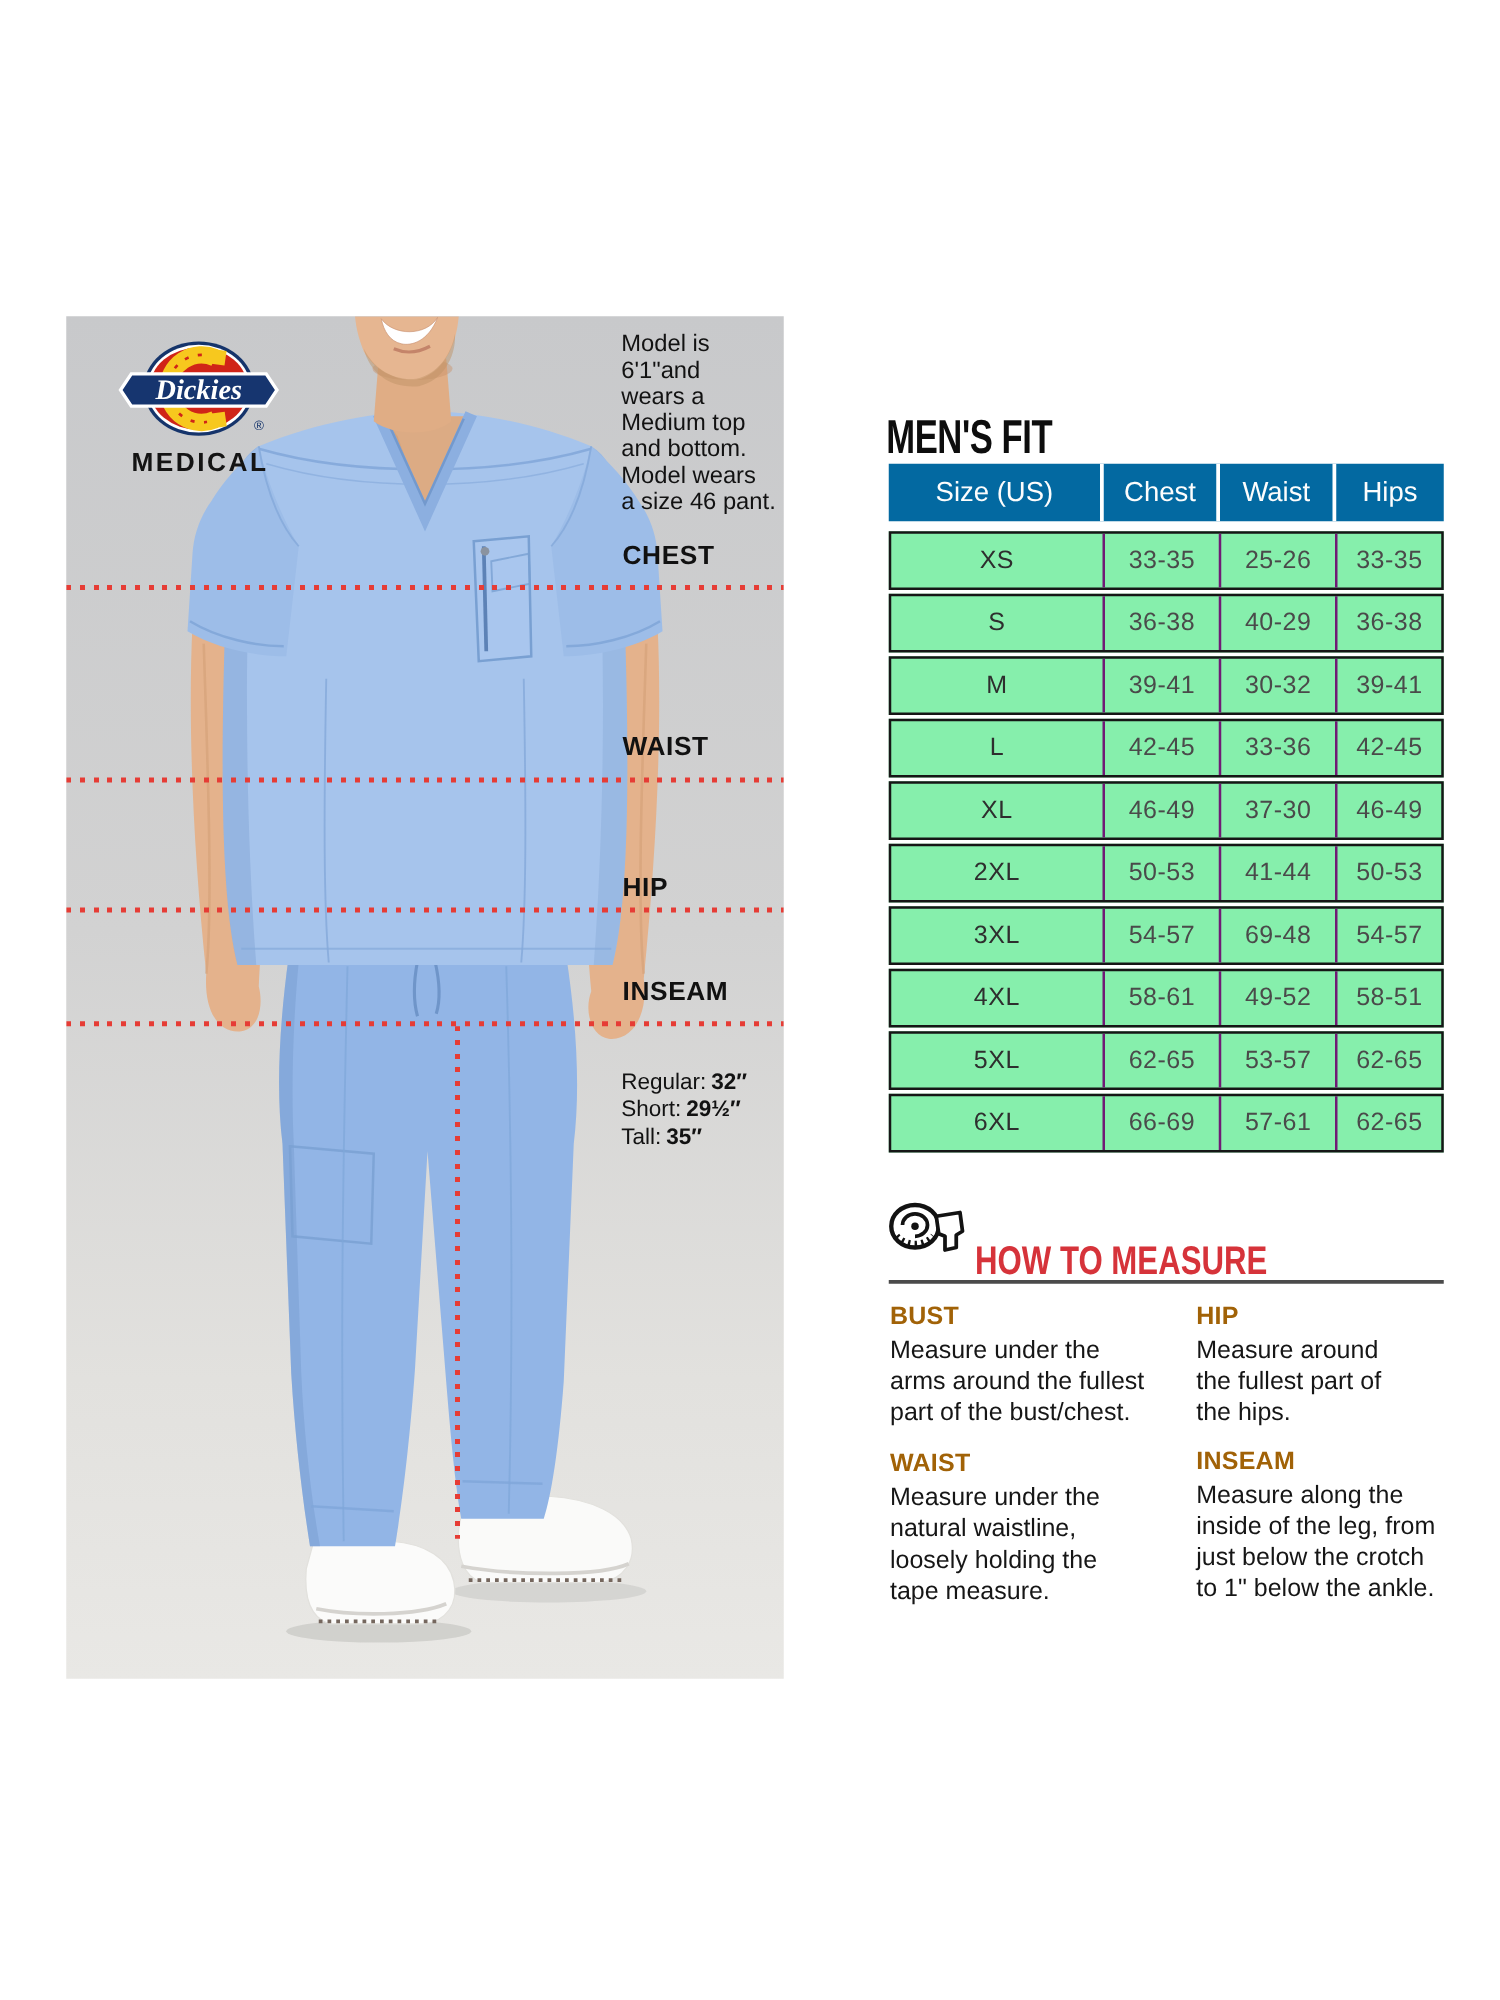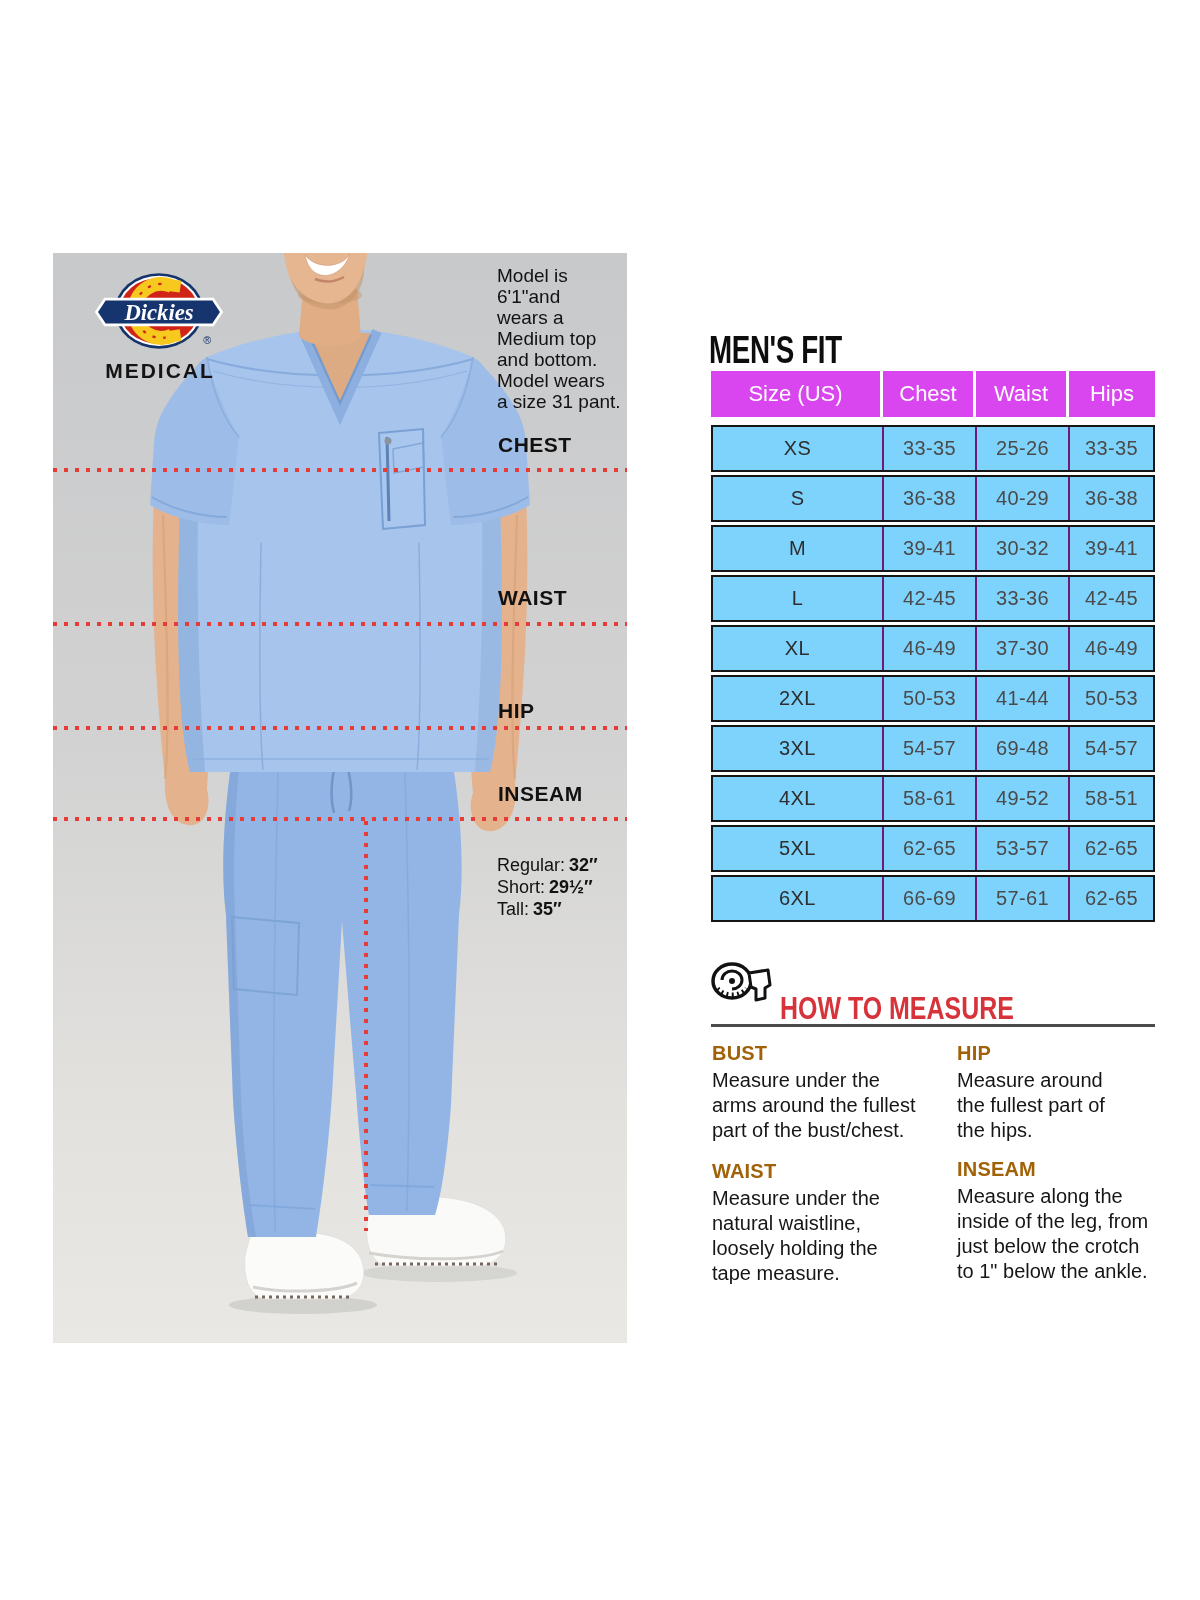--- a/index.html
+++ b/index.html
@@ -29,24 +29,24 @@
       background:repeating-linear-gradient(180deg,#e63c35 0 4px,transparent 4px 11px);}
 
   .inseam-options{position:absolute;left:444px;top:585px;font-size:18px;line-height:22px;color:#121212;margin-top:16px;}
   .inseam-options .opt b{font-weight:bold;margin-left:4px;}
 
   
   .fit-title{position:absolute;left:709px;top:304px;font-size:38px;font-weight:bold;
       letter-spacing:-.5px;transform:scaleX(.73);transform-origin:left top;color:#0d0d0d;white-space:nowrap;}
 
   .size-table{position:absolute;left:711px;top:371px;width:444px;}
-  .thead{display:flex;height:46px;background:#d946ef;}
+  .thead{display:flex;height:46px;background:#0369a1;}
   .th{display:flex;align-items:center;justify-content:center;box-sizing:border-box;
       color:#fdfdfd;font-size:22px;}
-  .trow{display:flex;height:47px;border:2px solid #161616;box-sizing:border-box;margin-top:3px;background:#7dd3fc;}
+  .trow{display:flex;height:47px;border:2px solid #161616;box-sizing:border-box;margin-top:3px;background:#86efac;}
   .trow.first{margin-top:8px;}
   .tc{display:flex;align-items:center;justify-content:center;box-sizing:border-box;
       font-size:20px;color:#4a4a4a;letter-spacing:.4px;}
   .c1{width:169px;} .c2{width:93px;} .c3{width:93px;} .c4{width:89px;flex:1;}
   .th.c2,.th.c3,.th.c4{border-left:3px solid #fff;}
   .tc.c2,.tc.c3,.tc.c4{border-left:2px solid #701a75;}
   .tc.c1{color:#2e2e2e;}
 
   .htm-icon{position:absolute;left:710px;top:960px;width:64px;height:46px;}
   .htm-title{position:absolute;left:780px;top:963px;font-size:32px;font-weight:bold;
@@ -152,21 +152,21 @@
       <div class="brand-division">MEDICAL</div>
     </div>
 
     <div class="model-note">
       <div>Model is</div>
       <div>6'1"and</div>
       <div>wears a</div>
       <div>Medium top</div>
       <div>and bottom.</div>
       <div>Model wears</div>
-      <div>a size 31 pant.</div>
+      <div>a size 46 pant.</div>
     </div>
 
     <div class="mlabel lbl-chest">CHEST</div>
     <div class="hline line-chest"></div>
     <div class="mlabel lbl-waist">WAIST</div>
     <div class="hline line-waist"></div>
     <div class="mlabel lbl-hip">HIP</div>
     <div class="hline line-hip"></div>
     <div class="mlabel lbl-inseam">INSEAM</div>
     <div class="hline line-inseam"></div>

